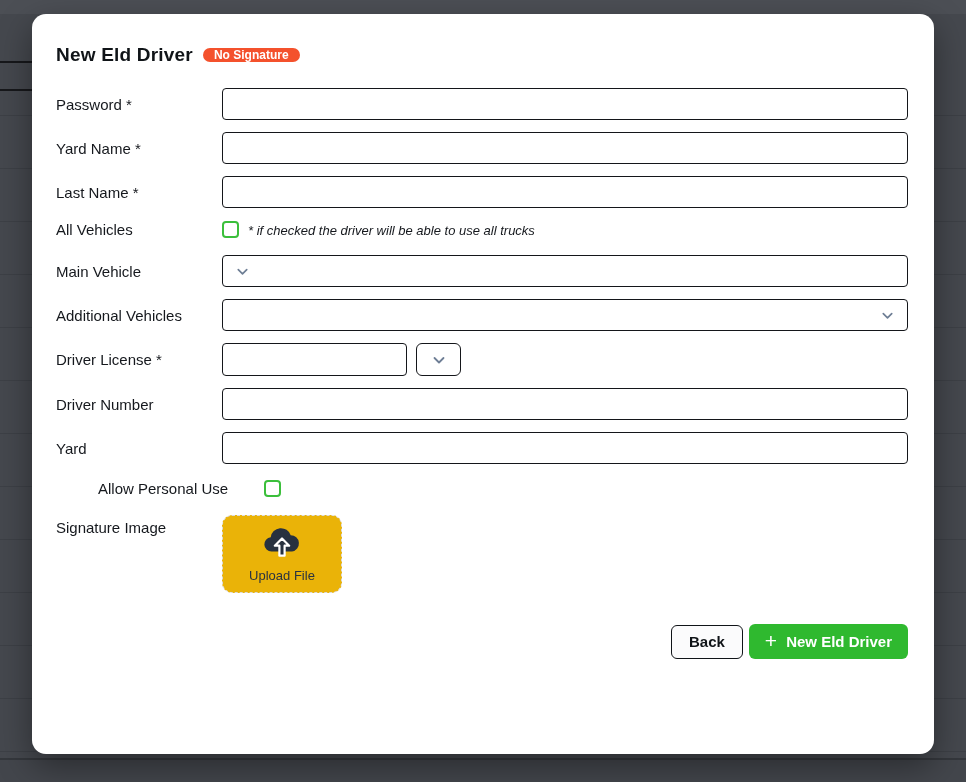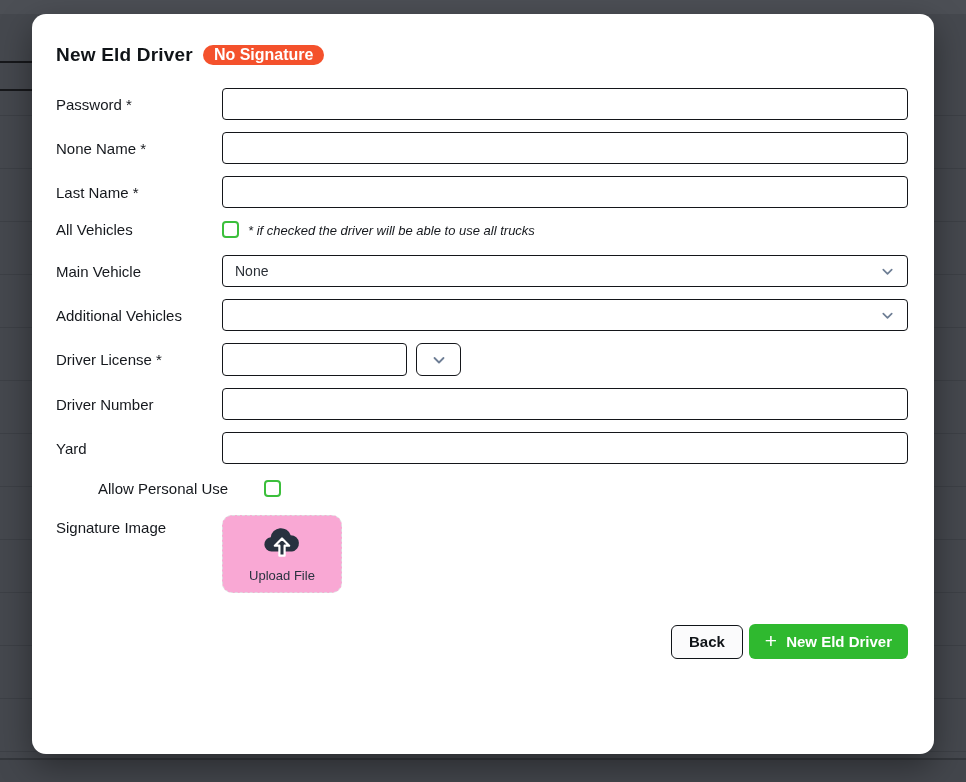--- a/index.html
+++ b/index.html
@@ -19,21 +19,21 @@
   
   .modal{
     position:absolute;left:32px;top:14px;width:902px;height:740px;
     background:#ffffff;border-radius:14px;box-sizing:border-box;
     padding:30px 26px 0 24px;
     box-shadow:0 12px 34px rgba(0,0,0,.40);
   }
   .modal-header{display:flex;align-items:center;gap:10px;margin-bottom:22px;}
   .modal-title{font-size:19px;font-weight:700;color:#101418;letter-spacing:.2px;}
   .badge{
-    background:var(--badge-color,#F4512C);color:#fff;font-size:16px;font-weight:700;
+    background:var(--badge-color,#F4512C);color:#fff;font-size:12px;font-weight:700;
     padding:0 11px;border-radius:13px;line-height:1.2;
   }
 
   
   .row{display:flex;align-items:center;margin-bottom:12px;}
   .row-label{width:166px;flex:none;font-size:15px;color:#15181d;}
   .text-input{
     flex:1;height:32px;box-sizing:border-box;border:1px solid #14161a;border-radius:4px;
     background:#fff;font:14px "Liberation Sans",sans-serif;padding:0 10px;outline:none;
   }
@@ -54,21 +54,21 @@
   .license-input{flex:none;width:185px;height:33px;box-sizing:border-box;border:1px solid #14161a;
     border-radius:4px;font:14px "Liberation Sans",sans-serif;padding:0 10px;outline:none;background:#fff;}
   .license-state{
     flex:none;width:45px;height:33px;box-sizing:border-box;border:1px solid #14161a;border-radius:6px;
     margin-left:9px;display:flex;align-items:center;justify-content:center;background:#fff;cursor:pointer;
   }
 
   .row-signature{align-items:flex-start;margin-bottom:0;}
   .row-signature .row-label{padding-top:4px;}
   .upload-box{
-    width:120px;height:78px;box-sizing:border-box;background:#f9a8d4;
+    width:120px;height:78px;box-sizing:border-box;background:#eab308;
     border:1px dashed #dcdcdf;border-radius:10px;cursor:pointer;
     display:flex;flex-direction:column;align-items:center;justify-content:center;gap:6px;
   }
   .upload-label{font-size:13px;color:#2a3340;}
 
   
   .modal-footer{display:flex;justify-content:flex-end;align-items:center;gap:6px;margin-top:31px;}
   .btn-back{
     height:34px;padding:0 17px;background:#fbfbfc;border:1.6px solid #101418;border-radius:6px;
     font:700 15px "Liberation Sans",sans-serif;color:#101418;cursor:pointer;
@@ -111,39 +111,38 @@
     <span class="badge">No Signature</span>
   </div>
 
 
   <div class="row">
     <span class="row-label">Password *</span>
     <input class="text-input" type="text" value="" style="">
   </div>
 
   <div class="row">
-    <span class="row-label">None Name *</span>
+    <span class="row-label">Yard Name *</span>
     <input class="text-input" type="text" value="" style="">
   </div>
 
   <div class="row">
     <span class="row-label">Last Name *</span>
     <input class="text-input" type="text" value="" style="">
   </div>
 
   <div class="row row-check">
     <span class="row-label">All Vehicles</span>
     <span class="checkbox" style="border-color: rgb(59, 191, 59);"></span>
     <span class="check-note">* if checked the driver will be able to use all trucks</span>
   </div>
 
   <div class="row">
     <span class="row-label">Main Vehicle</span>
     <div class="select">
-      <span class="select-value">None</span>
       <span class="chev">
         <svg width="15" height="15" viewBox="0 0 16 16">
             <path d="M3.5 6l4.5 4.5L12.5 6" stroke="#6e7e95" stroke-width="1.8" fill="none" stroke-linecap="round" stroke-linejoin="round"></path>
           </svg>
       </span>
     </div>
   </div>
 
   <div class="row">
     <span class="row-label">Additional Vehicles</span>

